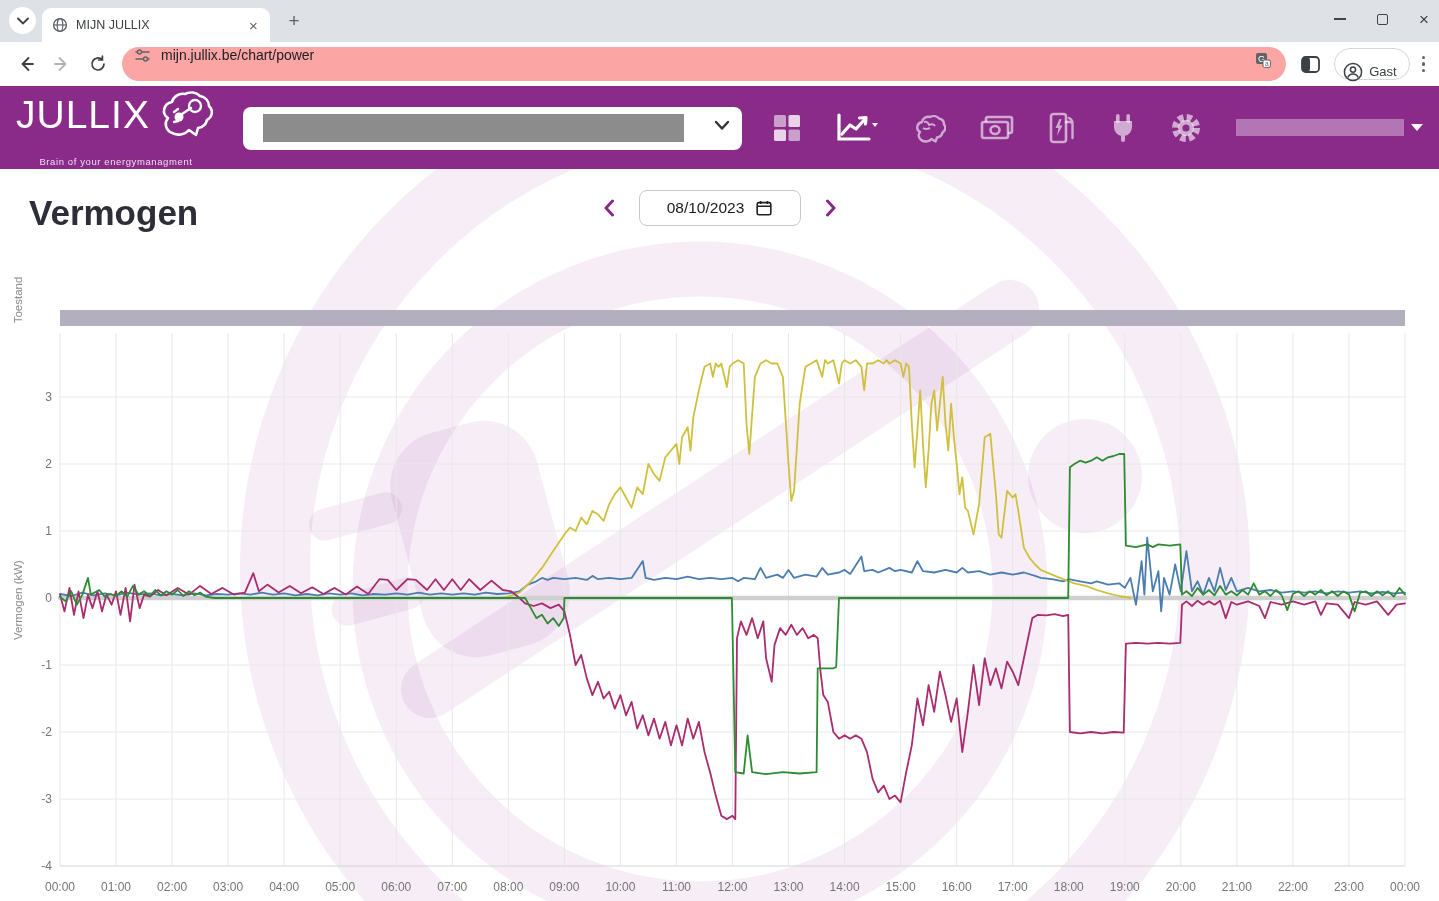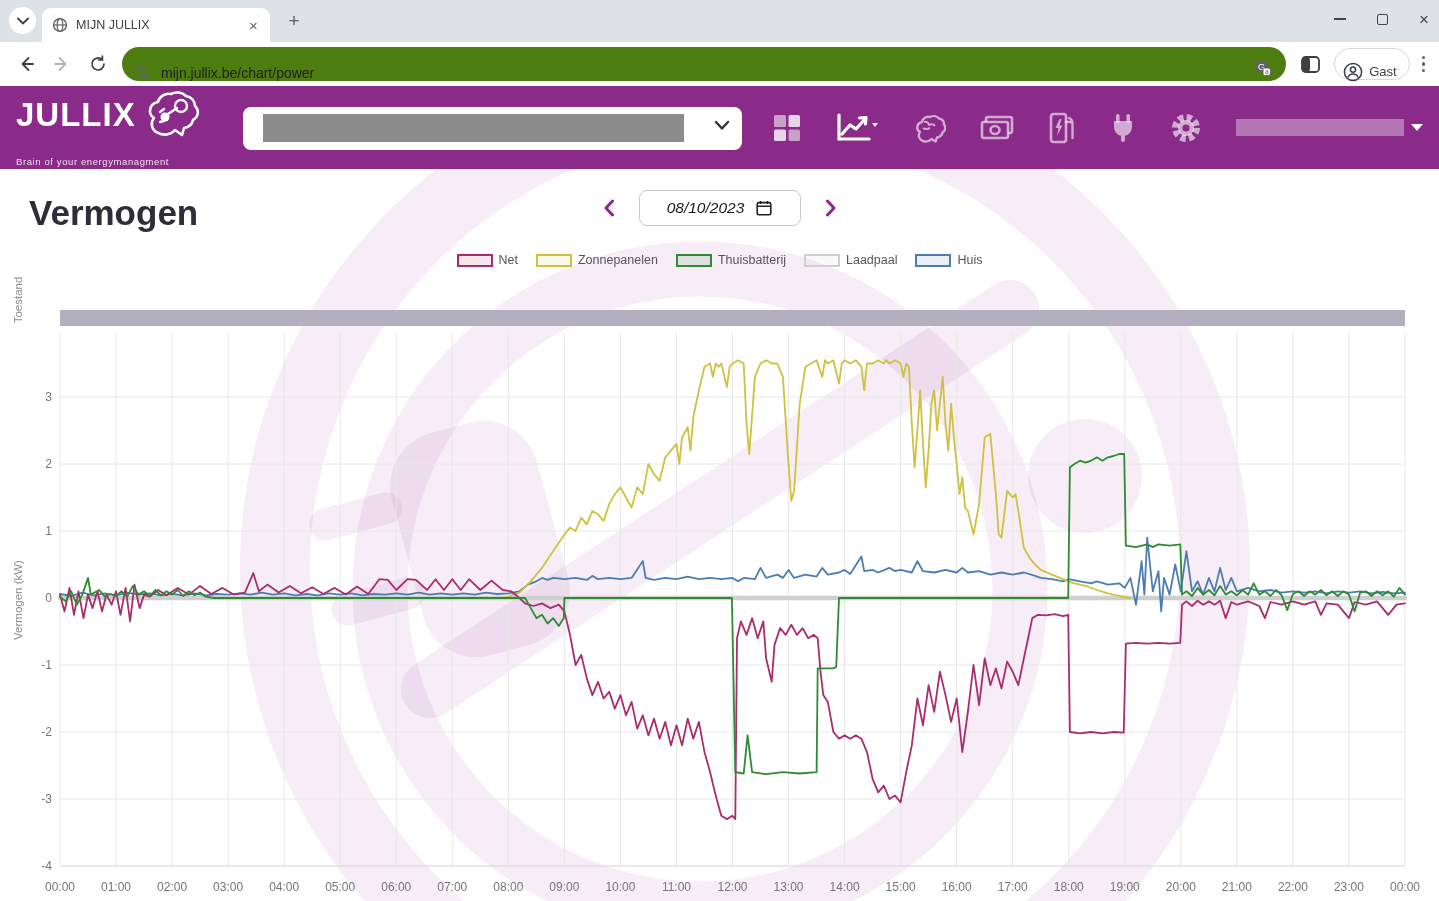--- a/index.html
+++ b/index.html
@@ -20,56 +20,56 @@
     display:flex; align-items:center; justify-content:center; }
   .wincontrols { position:absolute; right:8px; top:0; height:38px; display:flex; align-items:center; gap:28px; }
   .winbtn { width:14px; height:14px; display:flex; align-items:center; justify-content:center; cursor:pointer; }
   .winbtn .min { width:12px; height:1.6px; background:#444; }
   .winbtn .max { width:11px; height:11px; border:1.6px solid #444; border-radius:2px; }
   .winbtn .cls { font-size:17px; color:#444; line-height:1; }
 
   .toolbar { height:44px; background:#fff; display:flex; align-items:center; padding:0 8px; }
   .navbtn { width:30px; height:30px; border-radius:50%; display:flex; align-items:center; justify-content:center;
     margin:0 3px; cursor:pointer; }
-  .addrbar { flex:1; height:34px; margin:0 6px; background:#4d7c0f; border-radius:17px;
-    display:flex; align-items:flex-end; padding:0 10px 0 12px; }
+  .addrbar { flex:1; height:34px; margin:0 6px; background:#fca5a5; border-radius:17px;
+    display:flex; align-items:flex-start; padding:0 10px 0 12px; }
   .url { flex:1; font-size:14px; color:#202124; margin-left:10px; }
   .translate-btn { width:26px; height:26px; display:flex; align-items:center; justify-content:center;
     border-radius:50%; cursor:pointer; }
   .gast { height:32px; border:1px solid #d5d9dd; border-radius:16px; background:#fff; display:flex;
     align-items:center; gap:6px; padding:15px 12px 0 8px; margin:0 6px; cursor:pointer;
     font-size:13px; color:#3c4043; }
   .kebab { display:flex; flex-direction:column; gap:3px; padding:6px; cursor:pointer; }
   .kebab i { width:3.4px; height:3.4px; border-radius:50%; background:#5f6368; }
 
   
   .appheader { position:relative; height:83px; background:var(--purple,#8a2b8a);
     display:flex; align-items:center; }
   .brand { margin-left:16px; color:#fff; line-height:1; }
   .brand-row { display:flex; align-items:center; }
-  .brand-name { font-size:33px; font-weight:bold; letter-spacing:1px; }
-  .brand-tag { font-size:9.5px; letter-spacing:.6px; color:rgba(255,255,255,.85); margin-top:17px; }
+  .brand-name { font-size:39px; font-weight:normal; letter-spacing:1px; }
+  .brand-tag { font-size:9.5px; letter-spacing:.6px; color:rgba(255,255,255,.85); margin-top:17px;text-align:center; }
   .selectbox { position:absolute; left:243px; top:21px; width:499px; height:43px; background:#fff;
     border-radius:8px; display:flex; align-items:center; cursor:pointer; }
   .redact { position:absolute; left:20px; top:7px; width:421px; height:28px; background:#8c8c8c; }
   .sel-caret { position:absolute; right:12px; top:13px; }
   .navicons { position:absolute; right:0; top:0; height:83px; display:flex; align-items:center; gap:34px;
     padding-right:16px; }
   .hicon { display:flex; align-items:center; justify-content:center; cursor:pointer; }
   .user-redact { width:168px; height:17px; background:rgba(255,255,255,.35); }
   .user-caret { width:0; height:0; border-left:6px solid transparent; border-right:6px solid transparent;
     border-top:7px solid #fff; margin-left:7px; }
 
   
   .main { position:relative; height:732px; background:#fff; overflow:hidden; }
   #watermark { position:absolute; left:0; top:0; z-index:0; pointer-events:none; }
   .page-title { position:absolute; left:29px; top:24px; font-size:35px; font-weight:bold;
     color:#2e2e38; z-index:2; }
   .datenav { position:absolute; left:50%; transform:translateX(-50%); top:21px; display:flex;
-    align-items:center; gap:24px; z-index:2;font-style:italic; }
+    align-items:center; gap:24px; z-index:2; }
   .datechev { cursor:pointer; display:flex; align-items:center; }
   .datebox { width:162px; height:36px; border:1px solid #c9c9c9; border-radius:8px; background:#fff;
     display:flex; align-items:center; justify-content:center; gap:12px; font-size:15.5px; color:#1b1b1b;
     cursor:pointer; }
   .legend { position:absolute; left:0; top:84px; width:100%; display:flex; justify-content:center;
     gap:18px; z-index:2; }
   .legend-item { display:flex; align-items:center; gap:6px; cursor:pointer; }
   .legend-swatch { width:36px; height:13px; border:2px solid; }
   .legend-label { font-size:12.5px; color:#555; }
   #chart { position:absolute; left:0; top:71px; z-index:1; }
@@ -274,42 +274,20 @@
           <path d="M4.6 1 V4 M11.4 1 V4 M1.2 6.2 H14.8" stroke="#222" stroke-width="1.6"></path>
         </svg>
       </div>
       <div class="datechev">
         <svg width="12" height="18" viewBox="0 0 12 18">
             <path d="M2.5 2 L9 9 L2.5 16" stroke="var(--purple,#8a2b8a)" stroke-width="3" fill="none" stroke-linecap="round" stroke-linejoin="round"></path>
           </svg>
       </div>
     </div>
 
-    <div class="legend" id="legend">
-        <div class="legend-item">
-          <span class="legend-swatch" style="border-color: rgb(169, 44, 110); background: rgba(169, 44, 110, 0.12);"></span>
-          <span class="legend-label">Net</span>
-        </div>
-        <div class="legend-item">
-          <span class="legend-swatch" style="border-color: rgb(207, 193, 63); background: rgba(207, 193, 63, 0.12);"></span>
-          <span class="legend-label">Zonnepanelen</span>
-        </div>
-        <div class="legend-item">
-          <span class="legend-swatch" style="border-color: rgb(46, 139, 51); background: rgba(46, 139, 51, 0.12);"></span>
-          <span class="legend-label">Thuisbatterij</span>
-        </div>
-        <div class="legend-item">
-          <span class="legend-swatch" style="border-color: rgb(207, 207, 207); background: rgba(207, 207, 207, 0.12);"></span>
-          <span class="legend-label">Laadpaal</span>
-        </div>
-        <div class="legend-item">
-          <span class="legend-swatch" style="border-color: rgb(75, 125, 176); background: rgba(75, 125, 176, 0.12);"></span>
-          <span class="legend-label">Huis</span>
-        </div>
-      </div>
 
     <svg id="chart" width="1439" height="661" viewBox="0 0 1439 661">
         <rect x="60" y="70" width="1345" height="16" fill="#b3afbf"></rect>
         <g>
           <line x1="60" y1="93" x2="60" y2="626" stroke="#e8e8e8" stroke-width="1"></line>
           <line x1="116.04166666666666" y1="93" x2="116.04166666666666" y2="626" stroke="#e8e8e8" stroke-width="1"></line>
           <line x1="172.08333333333331" y1="93" x2="172.08333333333331" y2="626" stroke="#e8e8e8" stroke-width="1"></line>
           <line x1="228.125" y1="93" x2="228.125" y2="626" stroke="#e8e8e8" stroke-width="1"></line>
           <line x1="284.16666666666663" y1="93" x2="284.16666666666663" y2="626" stroke="#e8e8e8" stroke-width="1"></line>
           <line x1="340.2083333333333" y1="93" x2="340.2083333333333" y2="626" stroke="#e8e8e8" stroke-width="1"></line>

